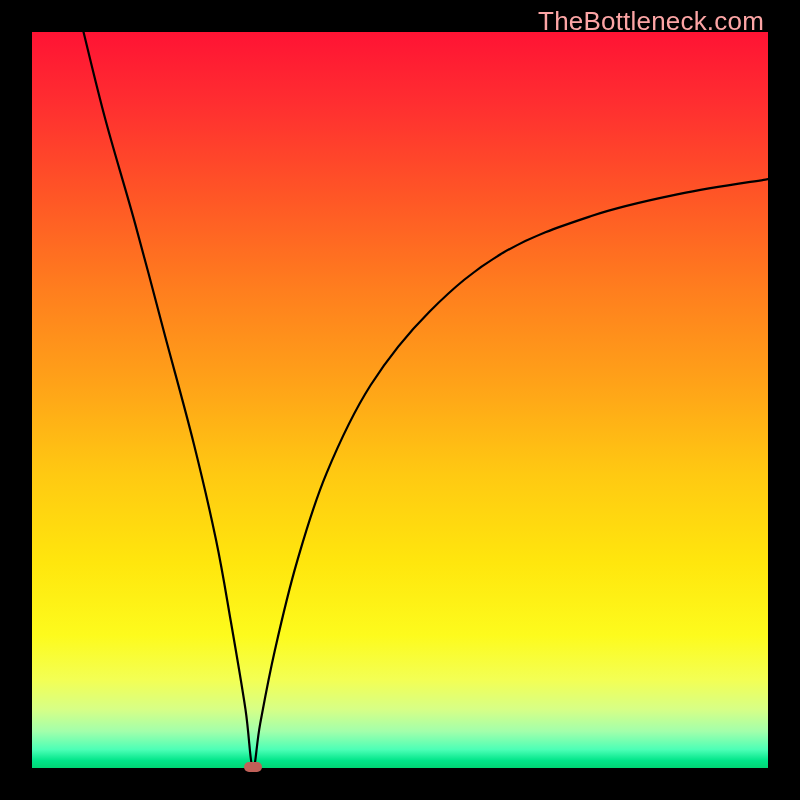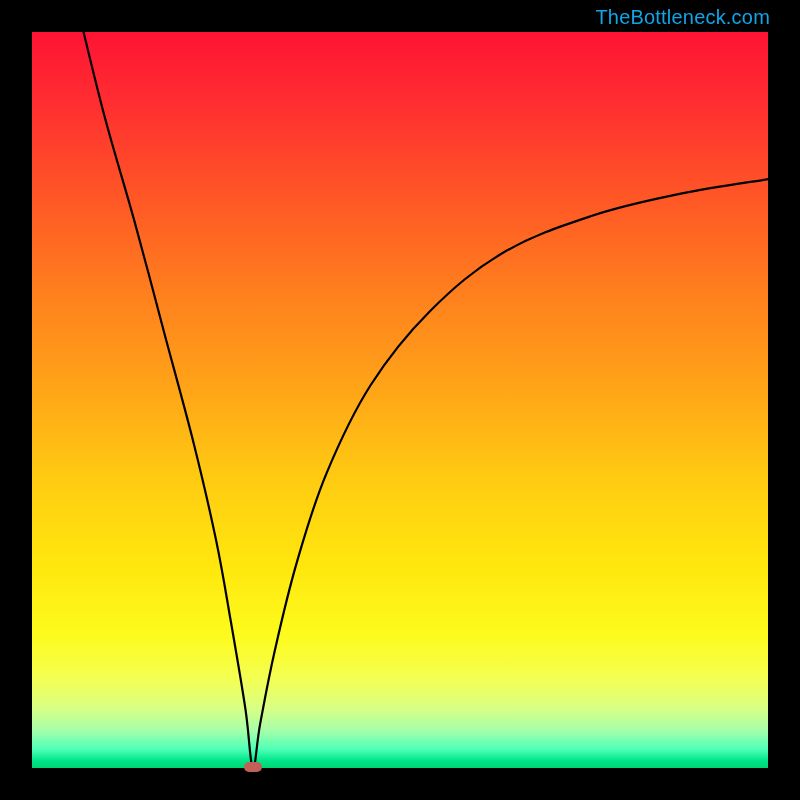--- a/index.html
+++ b/index.html
@@ -38,23 +38,23 @@
       #d7ff86 92%,
       #a3ffab 95%,
       #4cffb6 97.5%,
       #00e589 99%,
       #00d574 100%
     );
   }
   .watermark {
     position: absolute;
     top: 6px;
-    right: 30px;
-    color: #0ea5e9;
-    font-size: 20px;
+    right: 36px;
+    color: #fca5a5;
+    font-size: 26px;
     letter-spacing: 0.2px;
     font-weight: 400;
   }
   svg.curve {
     position: absolute;
     left: 0;
     top: 0;
     width: 736px;
     height: 736px;
   }

